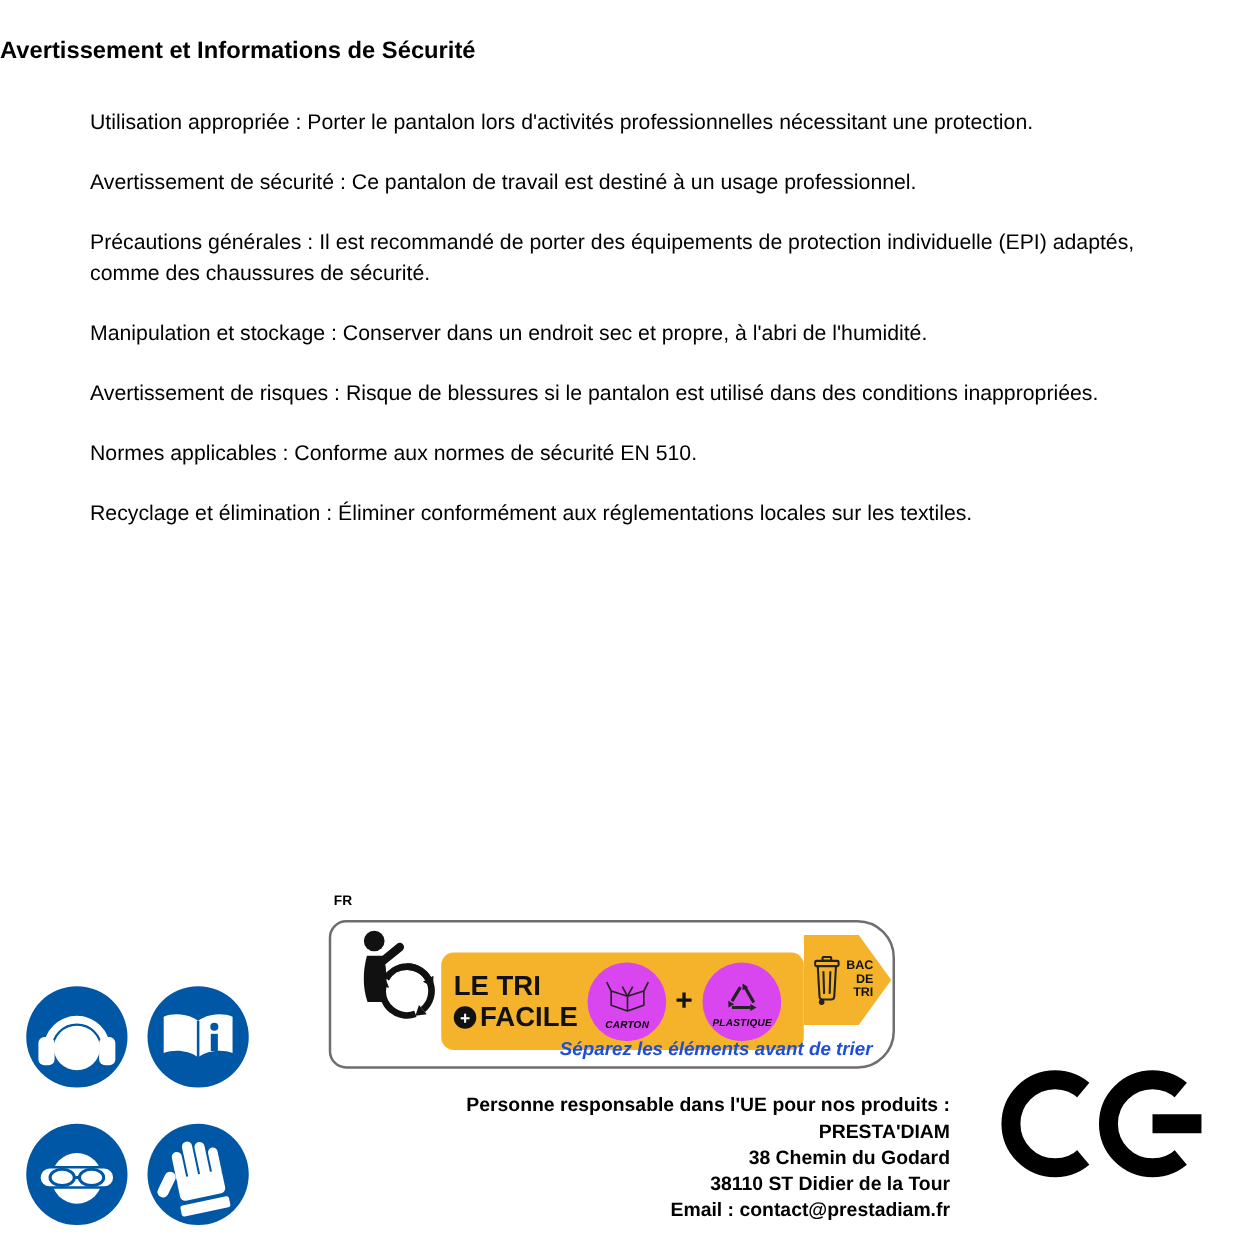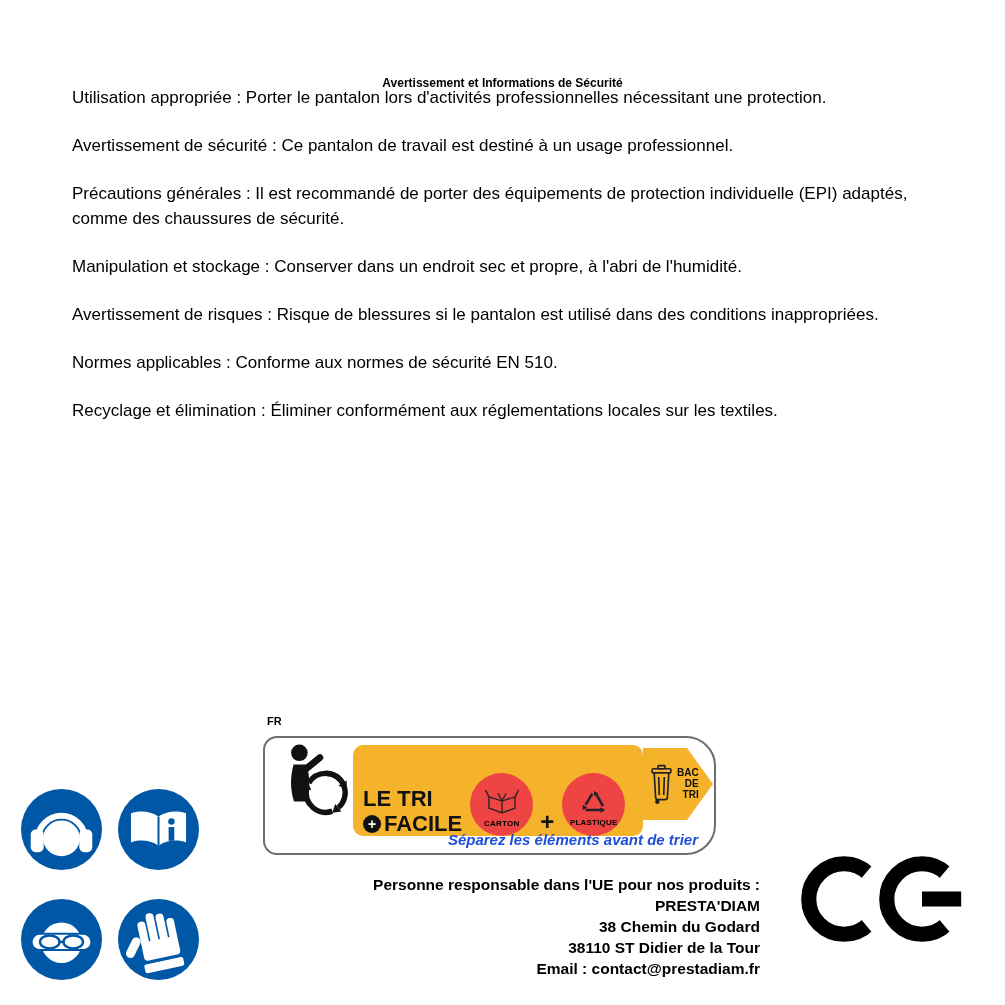--- a/index.html
+++ b/index.html
@@ -3,51 +3,51 @@
 <meta charset="utf-8">
 <style>
   * { margin:0; padding:0; box-sizing:border-box; }
   html,body { background:#fff; }
   .page {
     position:relative; width:1005px; height:1005px; background:#fff;
     font-family:"Liberation Sans", sans-serif; color:#000; overflow:hidden;
   }
   .title {
     position:absolute; top:30px; left:0; width:100%;
-    text-align:center; font-size:12px; font-weight:bold;margin-top:46px;
+    text-align:left; font-size:19px; font-weight:bold;
   }
   .body-text {
     position:absolute; top:85px; left:72px; width:872px;
     font-size:17px; line-height:25px;
   }
   .body-text p { margin:0 0 23px 0; }
 
   .fr-label { position:absolute; left:267px; top:715px; font-size:11px; font-weight:bold; }
 
   .info-tri {
     position:absolute; left:263px; top:736px; width:453px; height:119px;
     background:#fff; border:2px solid #6e6e6e; border-radius:14px 30px 30px 14px;
   }
   .triman { position:absolute; left:10px; top:4px; width:78px; height:84px; }
   .banner {
-    position:absolute; left:88px; top:7px; width:290px; height:91px;
+    position:absolute; left:88px; top:24px; width:290px; height:78px;
     background:var(--banner-yellow,#F5B32B); border-radius:10px;
-    display:flex; align-items:flex-end;
+    display:flex; align-items:center;
   }
   .letri { margin-left:10px; font-weight:800; font-size:22px; line-height:25px; color:#111; white-space:nowrap; }
   .facile-row { display:flex; align-items:center; gap:3px; }
   .plus-circle {
     width:18px; height:18px; border-radius:50%; background:#111; color:#fff;
     display:flex; align-items:center; justify-content:center;
     font-size:14px; font-weight:800; line-height:1;
   }
   .material {
-    width:63px; height:63px; border-radius:50%; background:#ef4444;
+    width:63px; height:63px; border-radius:50%; background:#d946ef;
     display:flex; flex-direction:column; align-items:center; justify-content:center;
-    margin-left:8px; flex:none;
+    margin-left:8px; flex:none;font-style:italic;
   }
   .material .mat-label { font-size:8px; font-weight:800; margin-top:-1px; letter-spacing:.2px; }
   .plus-sep { font-size:24px; font-weight:800; margin-left:7px; color:#111; }
   .bac { position:absolute; left:378px; top:8px; width:70px; height:76px;text-align:right; }
   .bac .arrow-bg { position:absolute; left:0; top:0; width:70px; height:76px; }
   .bac .bin-icon { position:absolute; left:6px; top:10px; width:25px; height:56px; }
   .bac .bac-text { position:absolute; left:34px; top:21px; font-size:10px; font-weight:800; line-height:11px; color:#111; }
   .separez {
     position:absolute; right:16px; bottom:5px;
     font-size:15px; font-weight:bold; font-style:italic; color:#1d4ed8;

